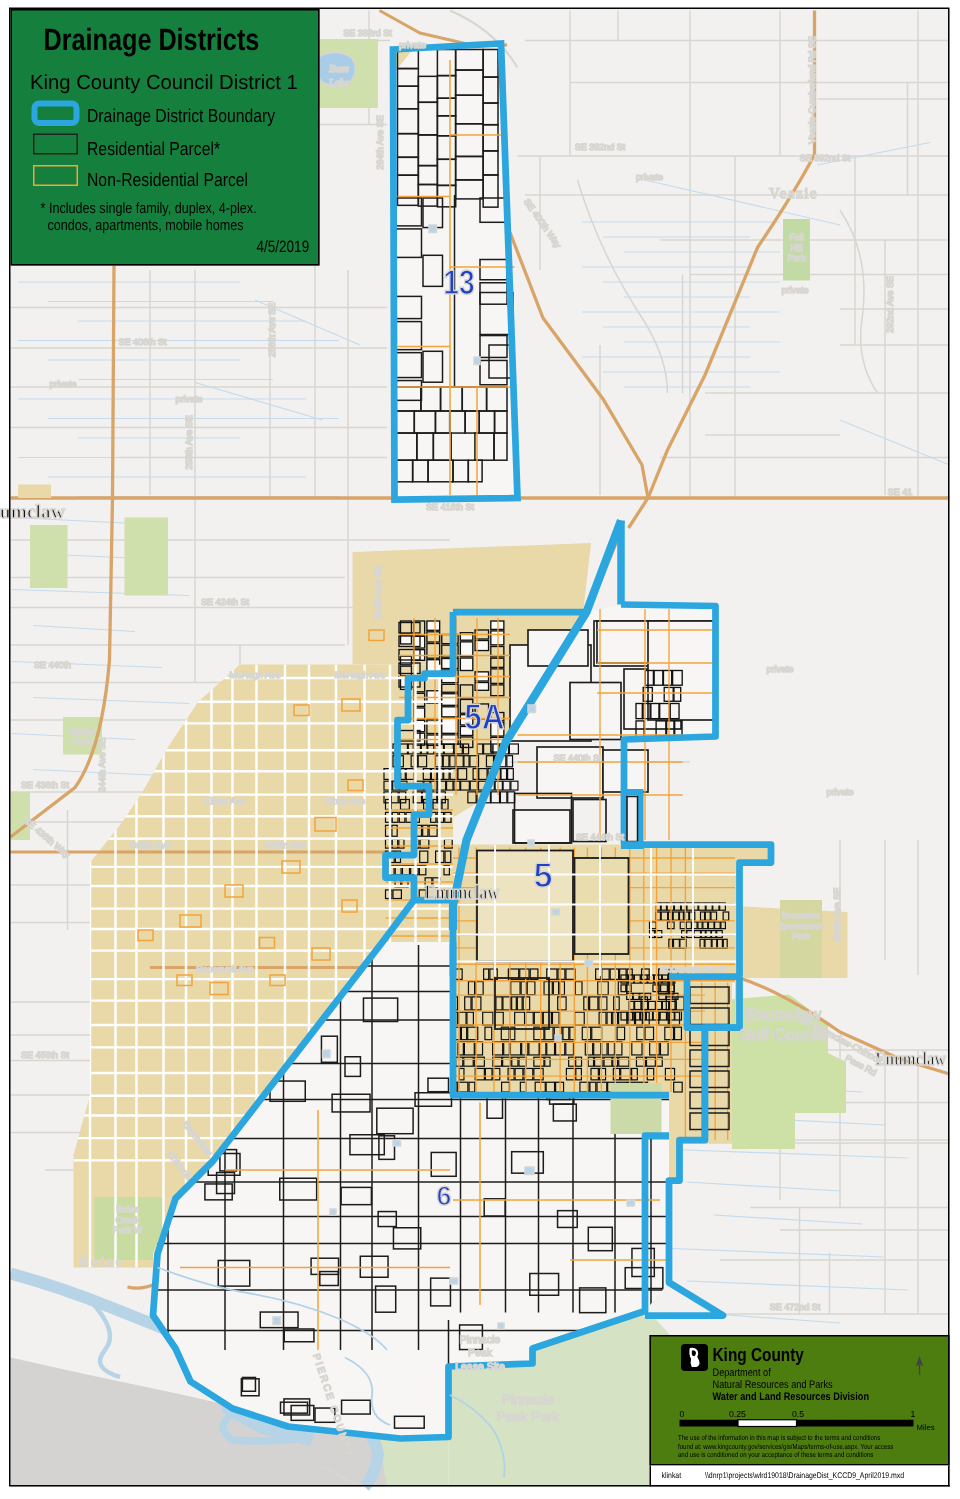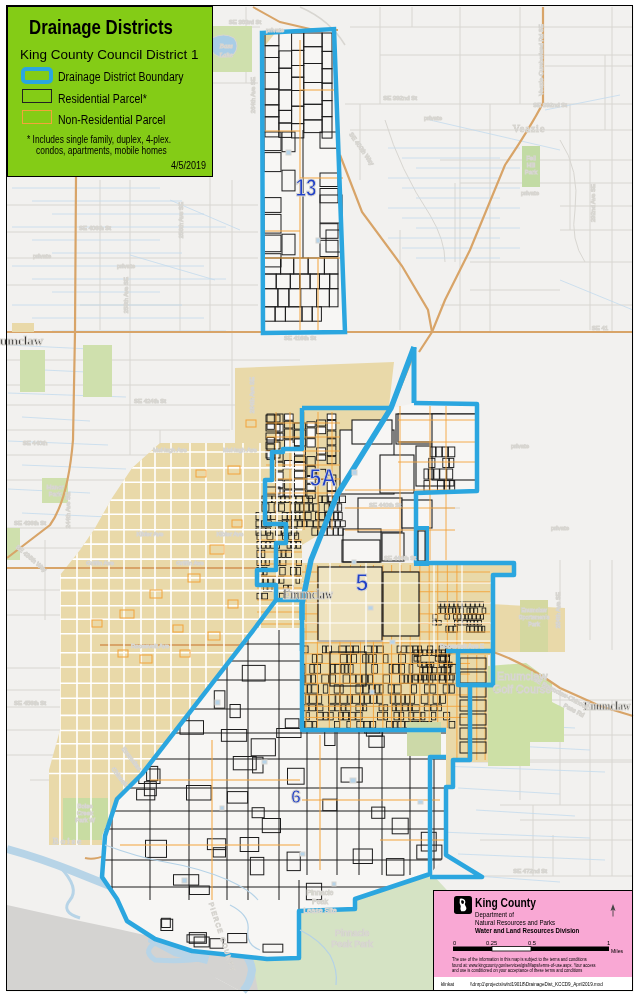--- a/index.html
+++ b/index.html
@@ -1,20 +1,20 @@
 <!DOCTYPE html>
 <html><head>
 <meta charset="utf-8">
 <style>
 html,body{margin:0;padding:0;background:#fff;}
 .page{position:relative;width:640px;height:999px;background:#fff;overflow:hidden;font-family:"Liberation Sans",sans-serif;}
 .mapsvg{position:absolute;left:0;top:0;}
 .frame{position:absolute;left:6px;top:5px;width:627px;height:986px;border:1.7px solid #000;box-sizing:border-box;}
-.legend{position:absolute;left:7px;top:6px;width:206px;height:171px;background:#84cc16;border:1.6px solid #000;box-sizing:border-box;text-align:center;}
-.kcbox{position:absolute;left:433px;top:890px;width:200px;height:99px;background:#f9a8d4;border:1.4px solid #000;box-sizing:border-box;}
+.legend{position:absolute;left:7px;top:6px;width:206px;height:171px;background:#15803d;border:1.6px solid #000;box-sizing:border-box;}
+.kcbox{position:absolute;left:433px;top:890px;width:200px;height:87px;background:#4d7c0f;border:1.4px solid #000;box-sizing:border-box;}
 .pathrow{position:absolute;left:433px;top:977px;width:200px;height:14px;background:#fff;border:1.4px solid #000;border-top:none;box-sizing:border-box;}
 </style>
 </head>
 <body>
 <div class="page">
 
 <div class="mapsvg"><svg width="640" height="999" viewBox="0 0 640 999">
         <rect width="640" height="999" fill="#ffffff"></rect>
         <rect x="6.5" y="6" width="627" height="985.5" fill="#f2f1ef"></rect>
         <g stroke="#d8d6d1" stroke-width="1">

